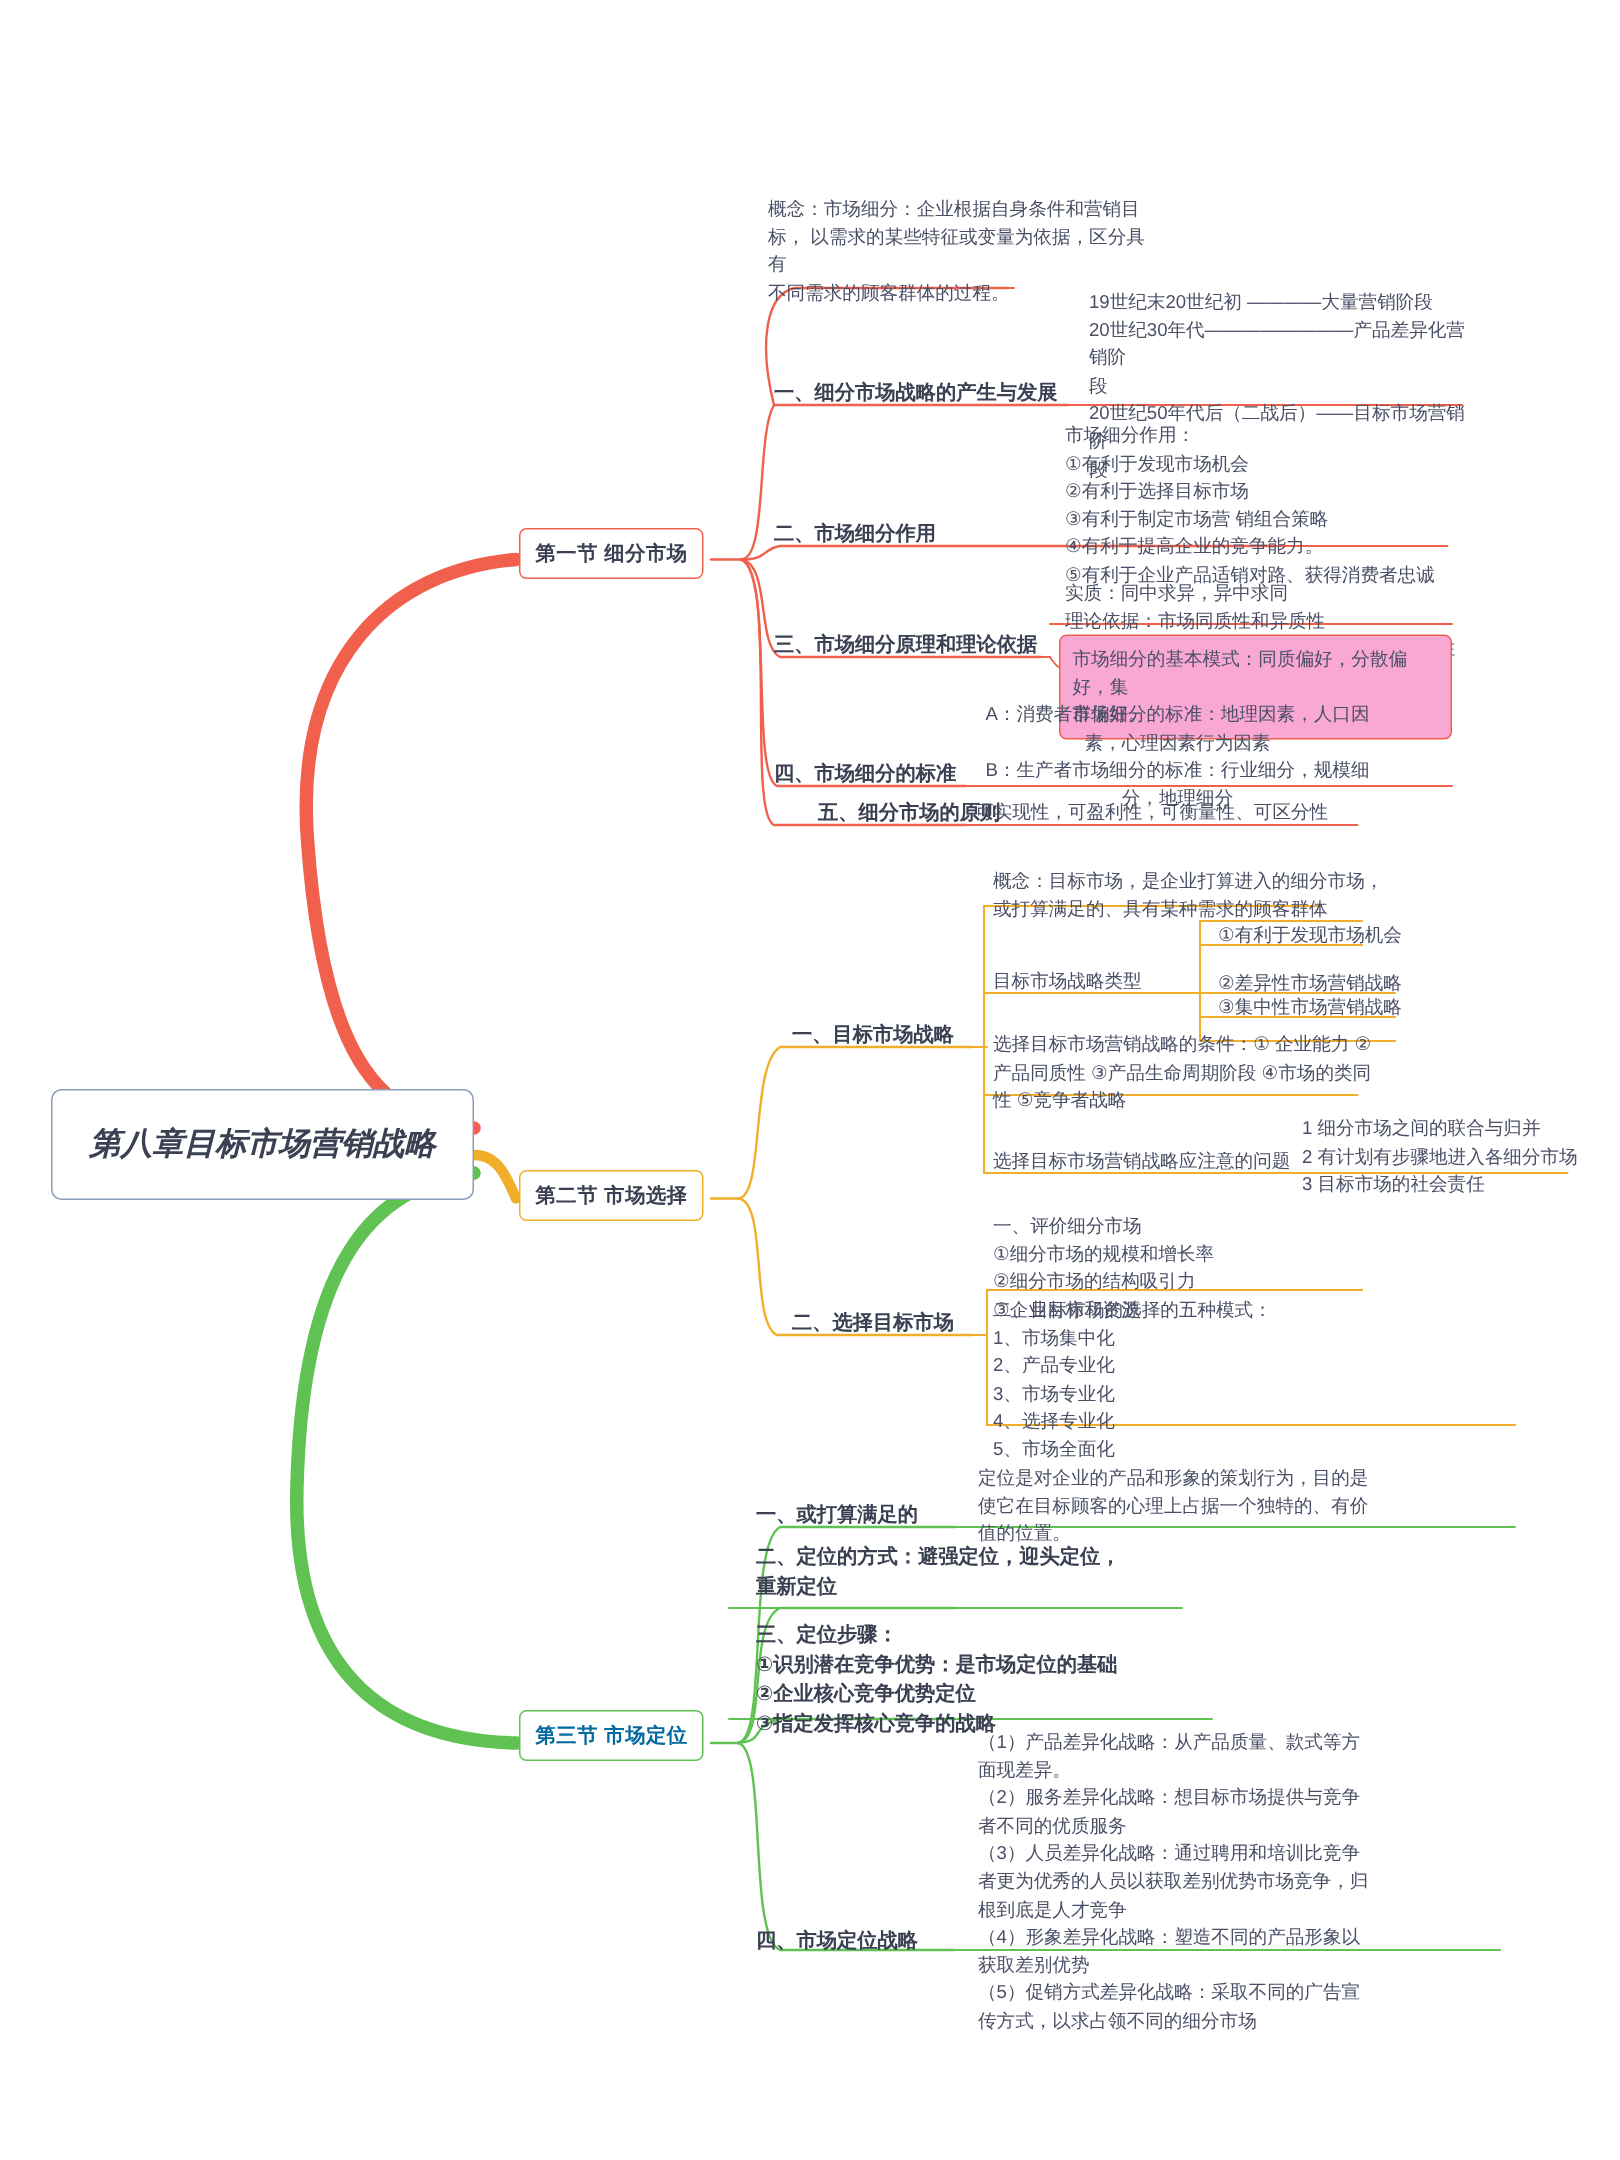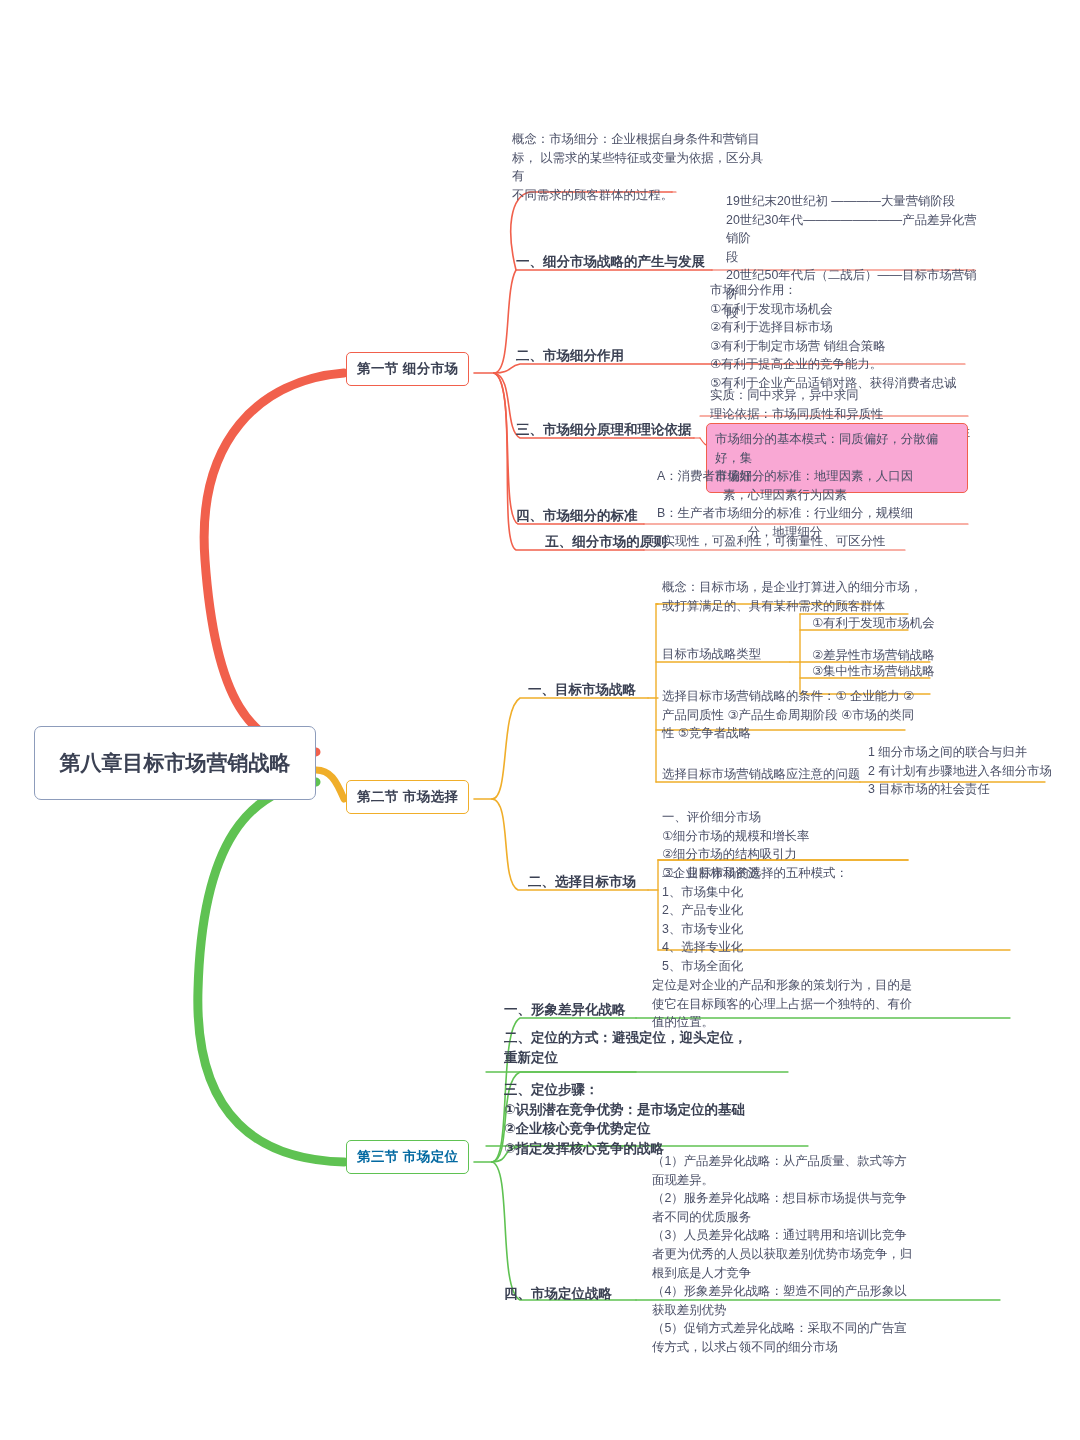--- a/index.html
+++ b/index.html
@@ -14,20 +14,21 @@
   .node{position:absolute;box-sizing:border-box;}
 
   
   .root{
     left:34px;top:726px;width:282px;height:74px;
     border:1.5px solid #8d9cbb;border-radius:7px;background:#fff;
     display:flex;align-items:center;justify-content:center;
     text-align:center;line-height:1.35;
     font-size:21px;font-weight:bold;color:#3b4153;
     padding:0 14px;
+    font-style:italic;
   }
 
   
   .section{
     border:1.4px solid;border-radius:5px;background:#fff;
     display:flex;align-items:center;justify-content:center;
     font-size:13.5px;font-weight:bold;letter-spacing:.4px;
     padding:7px 10px;white-space:nowrap;
   }
   .sec1{left:346px;top:352px;border-color:#f1604c;color:#3b4153;}
@@ -207,21 +208,21 @@
 ①细分市场的规模和增长率
 ②细分市场的结构吸引力
 ③企业目标和资源</div>
   <div class="node leaf" style="left:662px;top:864px;width:260px;">二、目标市场的选择的五种模式：
 1、市场集中化
 2、产品专业化
 3、市场专业化
 4、选择专业化
 5、市场全面化</div>
 
-  <div class="node topic" style="left:504px;top:1000px;width:180px;">一、形象差异化战略</div>
+  <div class="node topic" style="left:504px;top:1000px;width:180px;">一、或打算满足的</div>
   <div class="node leaf" style="left:652px;top:976px;width:270px;">定位是对企业的产品和形象的策划行为，目的是
 使它在目标顾客的心理上占据一个独特的、有价
 值的位置。</div>
 
   <div class="node topic" style="left:504px;top:1028px;width:280px;">二、定位的方式：避强定位，迎头定位，
 重新定位</div>
 
   <div class="node topic" style="left:504px;top:1080px;width:300px;">三、定位步骤：
 ①识别潜在竞争优势：是市场定位的基础
 ②企业核心竞争优势定位

